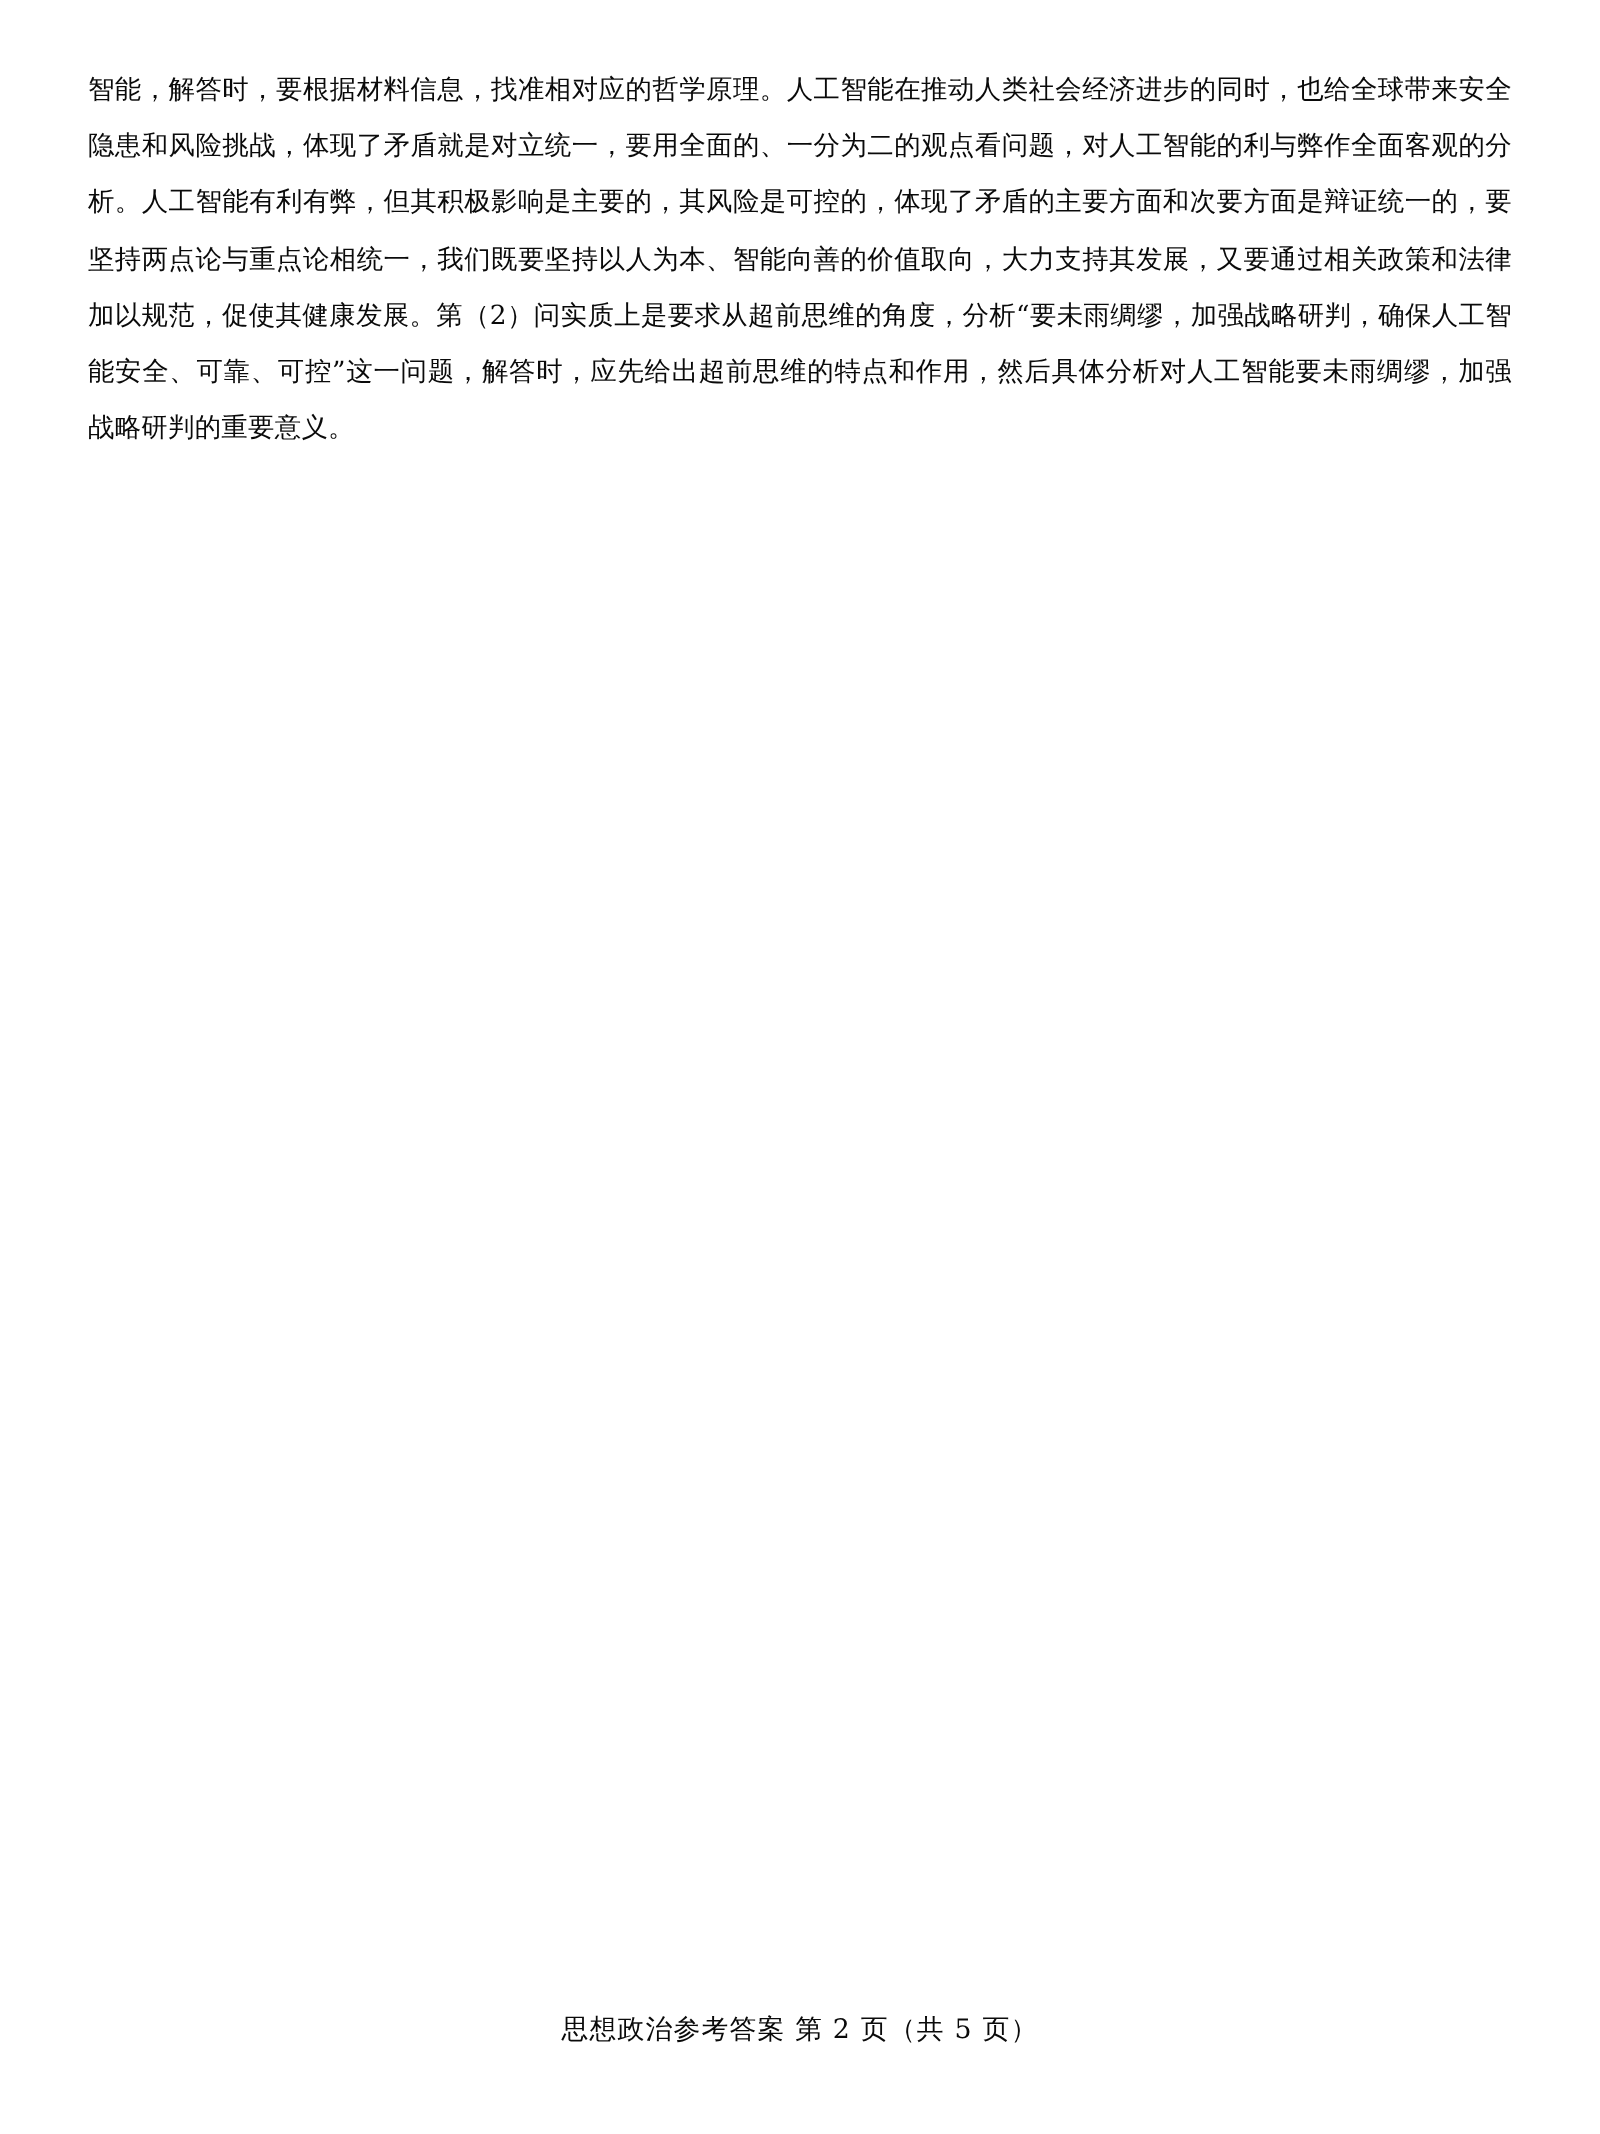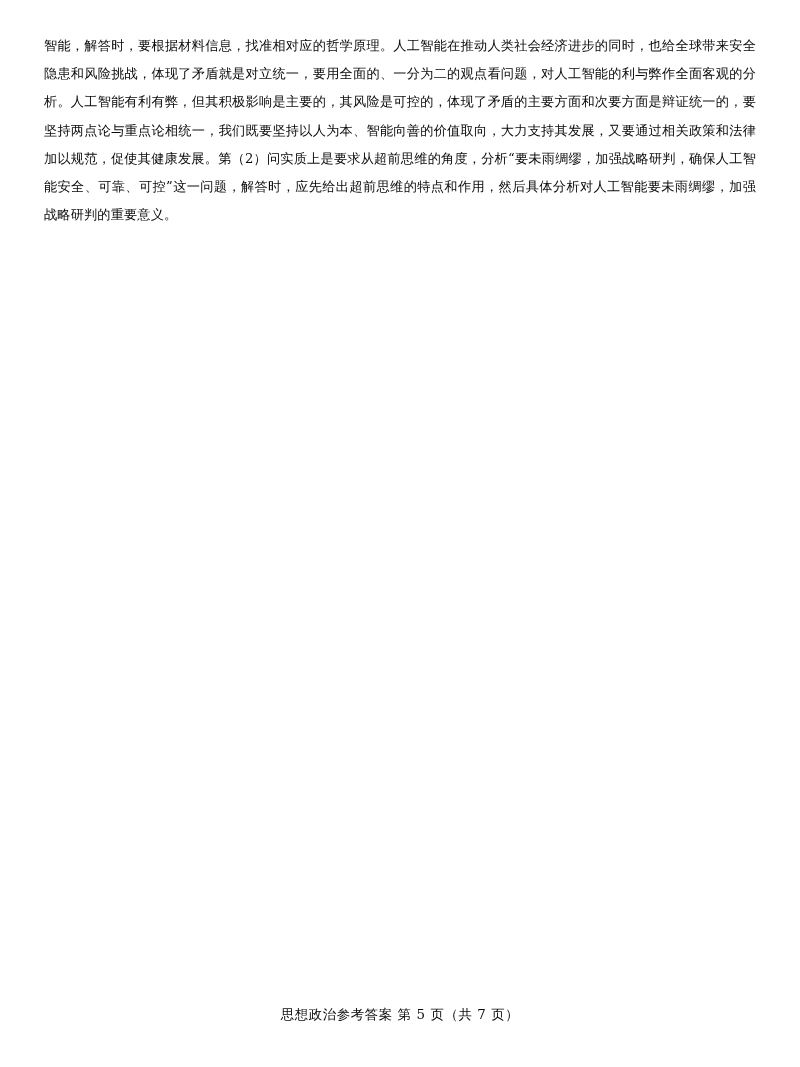--- a/index.html
+++ b/index.html
@@ -46,16 +46,16 @@
 </head>
 <body>
 
 <div class="page">
 
   <div class="body-text">
     <p>智能，解答时，要根据材料信息，找准相对应的哲学原理。人工智能在推动人类社会经济进步的同时，也给全球带来安全隐患和风险挑战，体现了矛盾就是对立统一，要用全面的、一分为二的观点看问题，对人工智能的利与弊作全面客观的分析。人工智能有利有弊，但其积极影响是主要的，其风险是可控的，体现了矛盾的主要方面和次要方面是辩证统一的，要坚持两点论与重点论相统一，我们既要坚持以人为本、智能向善的价值取向，大力支持其发展，又要通过相关政策和法律加以规范，促使其健康发展。第（2）问实质上是要求从超前思维的角度，分析“要未雨绸缪，加强战略研判，确保人工智能安全、可靠、可控”这一问题，解答时，应先给出超前思维的特点和作用，然后具体分析对人工智能要未雨绸缪，加强战略研判的重要意义。</p>
   </div>
 
   <div class="footer">
-    <span class="footer-text">思想政治参考答案 第 5 页（共 7 页）</span>
+    <span class="footer-text">思想政治参考答案 第 2 页（共 5 页）</span>
   </div>
 
 </div>
 
 </body></html>

